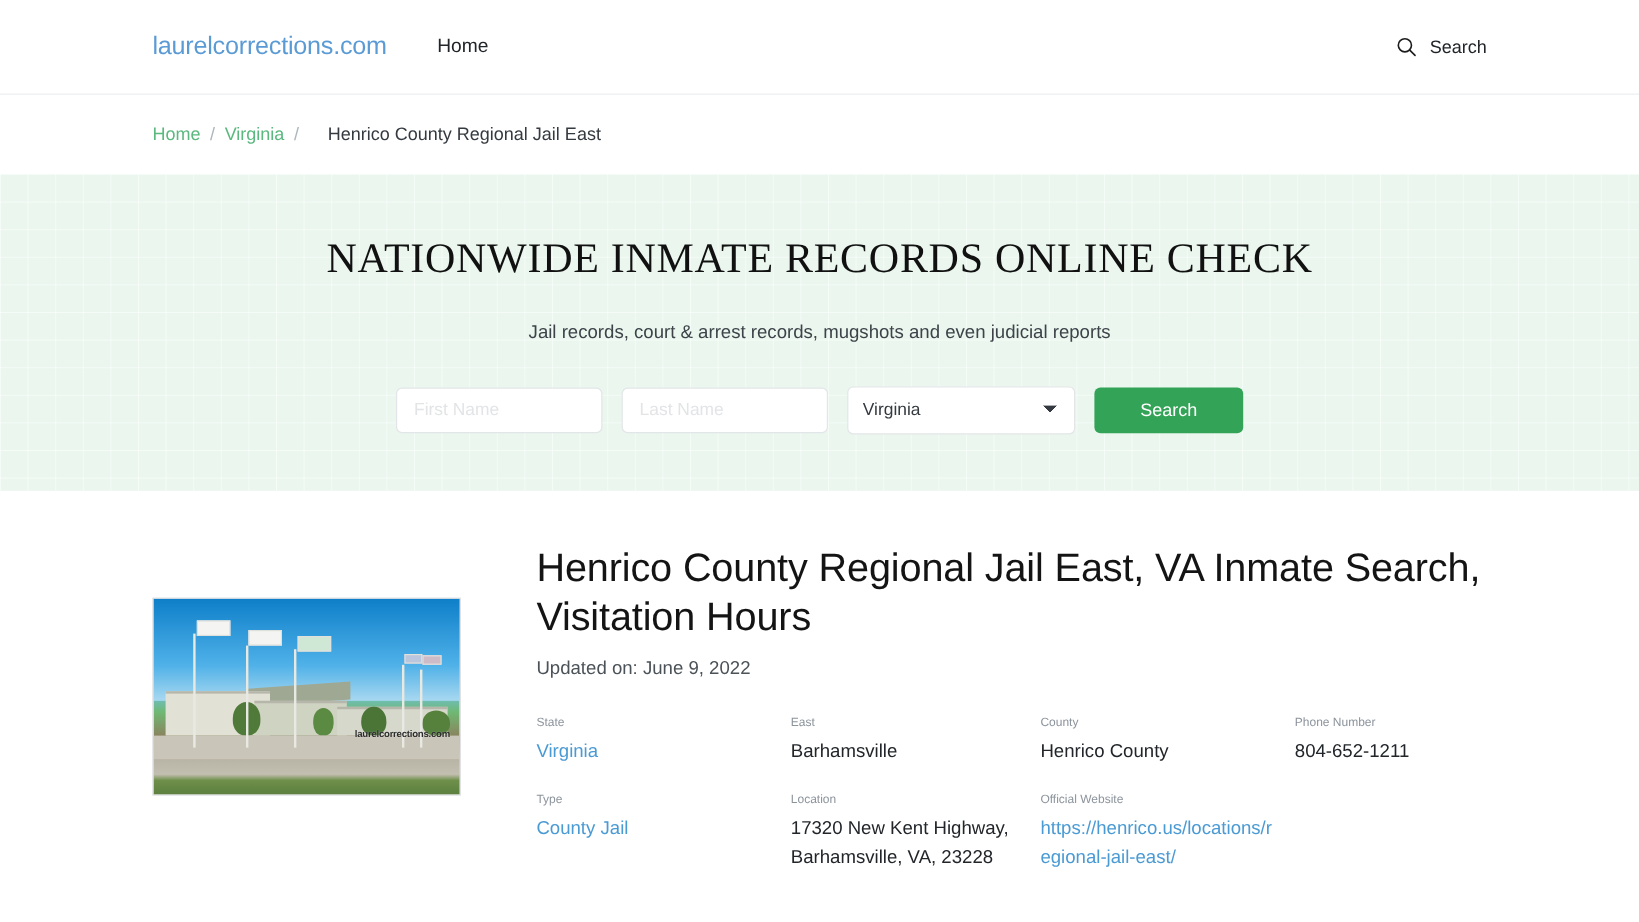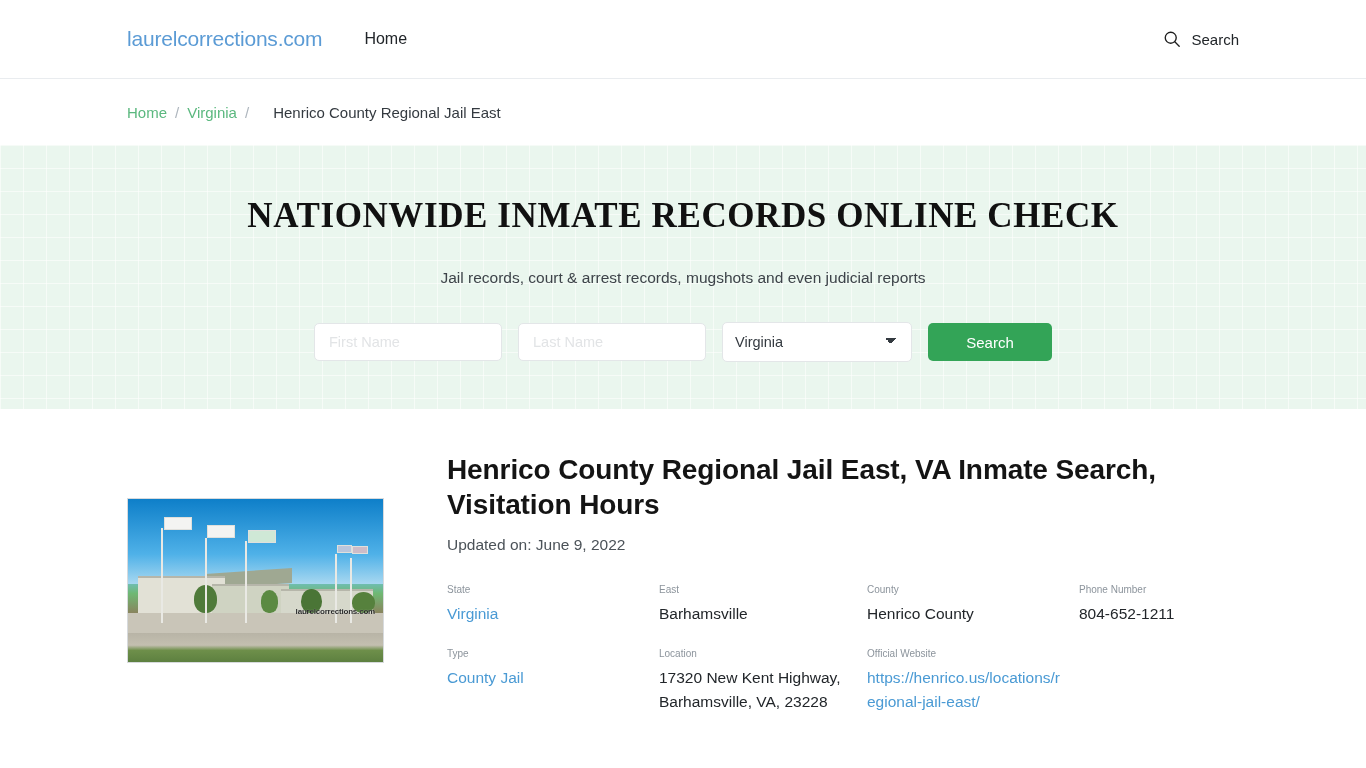--- a/index.html
+++ b/index.html
@@ -92,41 +92,41 @@
       linear-gradient(to bottom, rgba(255,255,255,0.55) 1px, transparent 1px);
     background-size: 23px 23px;
     display: flex;
     flex-direction: column;
     align-items: center;
     padding-top: 53px;
   }
   .hero-title {
     font-family: "Liberation Serif", "DejaVu Serif", serif;
     font-size: 35px;
-    font-weight: bold;
+    font-weight: normal;
     color: #111111;
     letter-spacing: 0.6px;
     margin: 0;
     text-align: center;
     line-height: 1;
   }
   .hero-sub {
     font-size: 15.5px;
     color: #3d4349;
     margin: 36px 0 0 0;
     text-align: center;
   }
   .search-form {
     margin-top: 35px;
     display: flex;
     align-items: center;
     gap: 16px;
   }
   .field {
-    width: 188px;
+    width: 172px;
     height: 38px;
     border: 1px solid #e3e6e8;
     border-radius: 5px;
     background: #ffffff;
     padding: 0 14px;
     font-size: 14.5px;
     font-family: "Liberation Sans", sans-serif;
     color: #495057;
     outline: none;
   }
@@ -241,22 +241,22 @@
     right: 8px; bottom: 28%;
     font-size: 8px;
     font-weight: bold;
     color: #2b2b2b;
     letter-spacing: -0.2px;
     text-shadow: 0 0 1px rgba(255,255,255,0.6);
   }
 
   .content-col { flex: 1; padding-left: 30px; }
   .page-title {
-    font-size: 28px;
-    font-weight: bold;
+    font-size: 33px;
+    font-weight: normal;
     color: #141414;
     margin: 0;
     line-height: 1.25;
     letter-spacing: -0.1px;
   }
   .updated {
     font-size: 15.5px;
     color: #4b5258;
     margin: 14px 0 0 0;
   }

